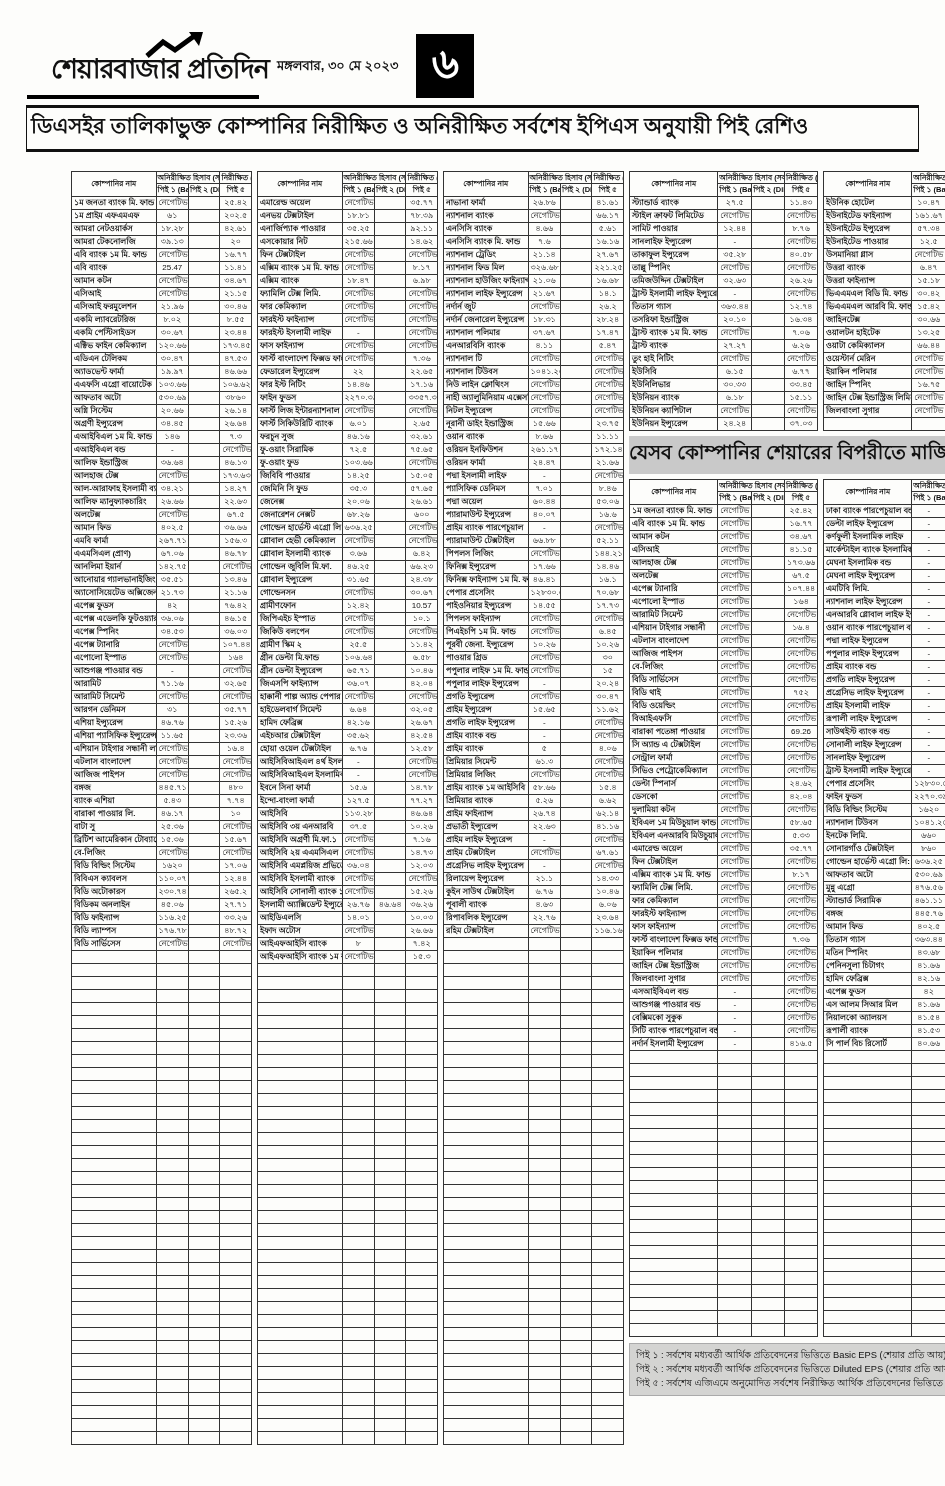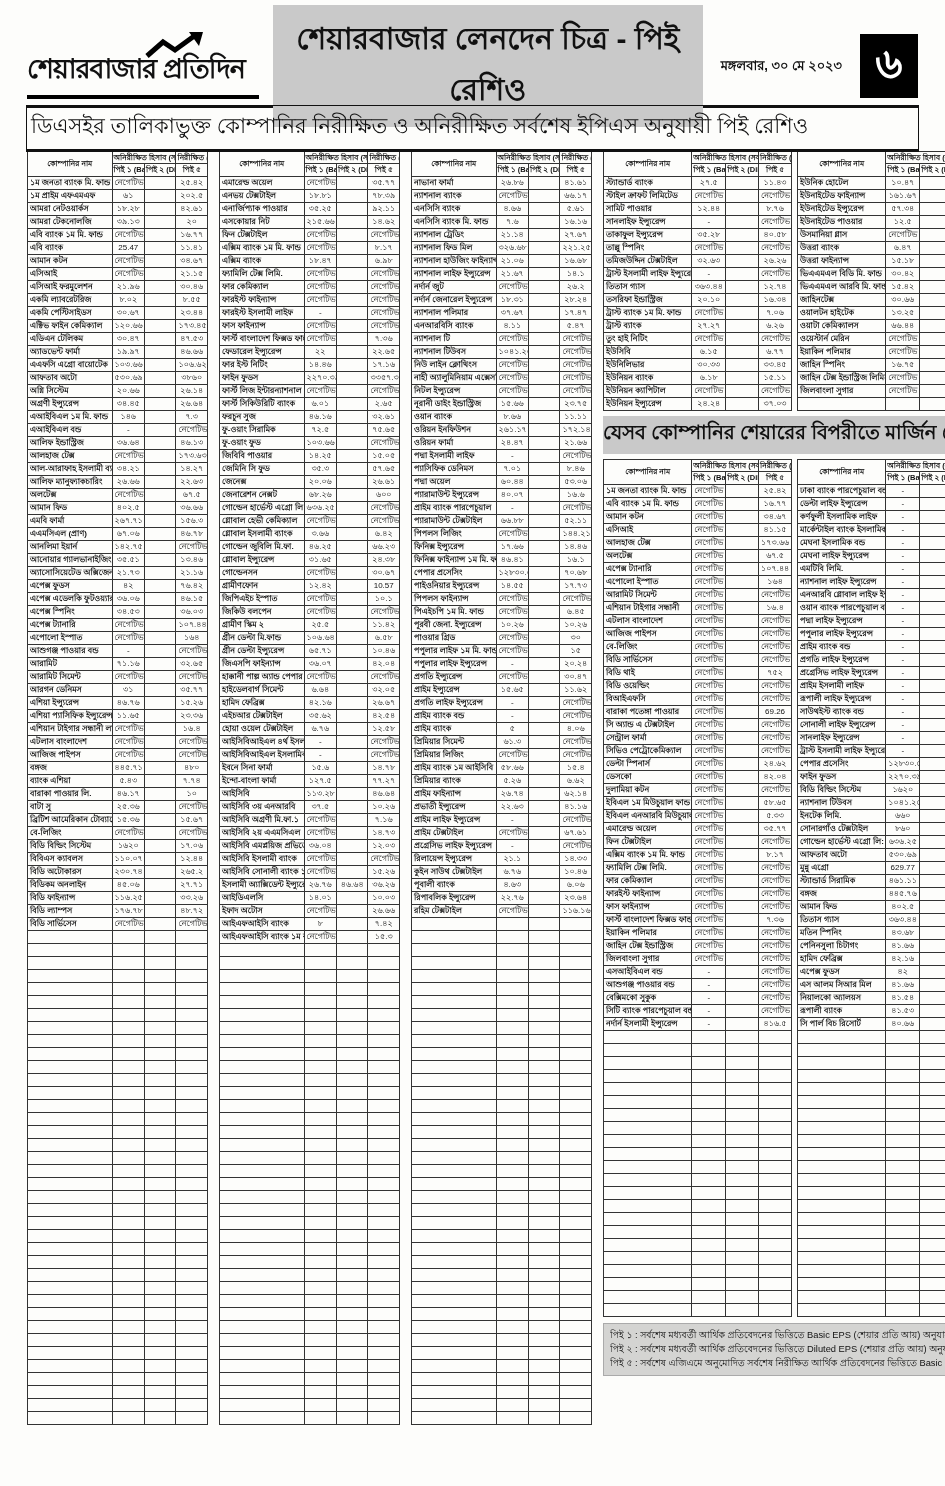--- a/index.html
+++ b/index.html
@@ -5,32 +5,32 @@
   * { box-sizing: border-box; margin: 0; padding: 0; }
   html,body { background:#888; }
   body { font-family: "Liberation Sans","DejaVu Sans",sans-serif; }
   .page {
     width: 945px; height: 1486px; background: #fdfdfb; color:#111;
     margin: 0 auto; position: relative; padding: 30px 27px 0 27px; overflow: hidden;
   }
   
   .masthead { display:flex; align-items:center; gap:14px; height:72px; margin-bottom:4px; }
   .logo { position:relative; width:232px; flex:0 0 auto; border-bottom:4px solid #000; padding:14px 0 2px 0; }
-  .logo .logo-text { font-size:27px; font-weight:900; letter-spacing:-1px; white-space:nowrap; }
+  .logo .logo-text { font-size:27px; font-weight:900; letter-spacing:-1px; white-space:nowrap;margin-left:24px; }
   .logo svg { position:absolute; top:-2px; left:118px; }
   .title-box { flex:1 1 auto; background:#c9c9c9; text-align:center; padding:10px 4px; }
   .title-box .t { font-size:30px; font-weight:900; letter-spacing:0px; }
   .date { flex:0 0 auto; font-size:13px; font-weight:700; padding:0 4px; white-space:nowrap; }
   .page-num { flex:0 0 auto; width:58px; height:64px; background:#000; color:#fff;
               display:flex; align-items:center; justify-content:center; font-size:42px; font-weight:900; }
   
   .subtitle { border:2px solid #111; border-left:none; border-right:none; outline:1px solid #111;
-              font-size:21px; font-weight:400; padding:2px 4px 4px 4px; margin-bottom:0; white-space:nowrap; overflow:hidden; }
+              font-size:21px; font-weight:700; padding:2px 4px 4px 4px; margin-bottom:20px; white-space:nowrap; overflow:hidden; }
   
-  .content { display:flex; gap:11px; align-items:flex-start; }
+  .content { display:flex; gap:5px; align-items:flex-start;margin-left:44px; }
   .col { width:181px; flex:0 0 auto; }
   .rightwrap { width:383px; flex:0 0 auto; }
   .pair { display:flex; gap:5px; }
   .pair .col { width:189px; }
   
   table.pe { border-collapse:collapse; width:100%; table-layout:fixed; }
   table.pe th, table.pe td { border:1px solid #333; overflow:hidden; white-space:nowrap; }
   table.pe th { font-size:7.5px; font-weight:700; text-align:center; padding:1px; line-height:1.25; }
   table.pe td { height:13px; font-size:8px; line-height:12px; padding:0 2px; }
   td.nm { font-weight:700; text-align:left; }
@@ -49,23 +49,20 @@
 <div class="page">
 
   <div class="masthead">
     <div class="logo">
       <svg width="70" height="26" viewBox="0 0 70 26">
         <polyline points="2,24 18,10 30,18 52,2" fill="none" stroke="#000" stroke-width="5"></polyline>
         <polygon points="44,0 58,0 54,14" fill="#000"></polygon>
       </svg>
       <span class="logo-text">শেয়ারবাজার প্রতিদিন</span>
     </div>
-    <div class="title-box">
-      <span class="t">শেয়ারবাজার লেনদেন চিত্র - পিই রেশিও</span>
-    </div>
     <div class="date">মঙ্গলবার, ৩০ মে ২০২৩</div>
     <div class="page-num">৬</div>
   </div>
 
   <div class="subtitle">ডিএসইর তালিকাভুক্ত কোম্পানির নিরীক্ষিত ও অনিরীক্ষিত সর্বশেষ ইপিএস অনুযায়ী পিই রেশিও</div>
 
   <div class="content">
     <div class="col">
       <div>
           <table class="pe">
@@ -2749,21 +2746,21 @@
                     <td class="vl">নেগেটিভ</td>
                   </tr>
                   <tr>
                     <td class="nm">আফতাব অটো</td>
                     <td class="vl">৫৩০.৬৯</td>
                     <td class="vl"></td>
                     <td class="vl">৩৮৬০</td>
                   </tr>
                   <tr>
                     <td class="nm">মুন্নু এগ্রো</td>
-                    <td class="vl">629.77</td>
+                    <td class="vl">৪৭৬.৫৬</td>
                     <td class="vl"></td>
                     <td class="vl">৩৬০.৬৪</td>
                   </tr>
                   <tr>
                     <td class="nm">স্ট্যান্ডার্ড সিরামিক</td>
                     <td class="vl">৪৬১.১১</td>
                     <td class="vl"></td>
                     <td class="vl">৮.৮৮</td>
                   </tr>
                   <tr>

